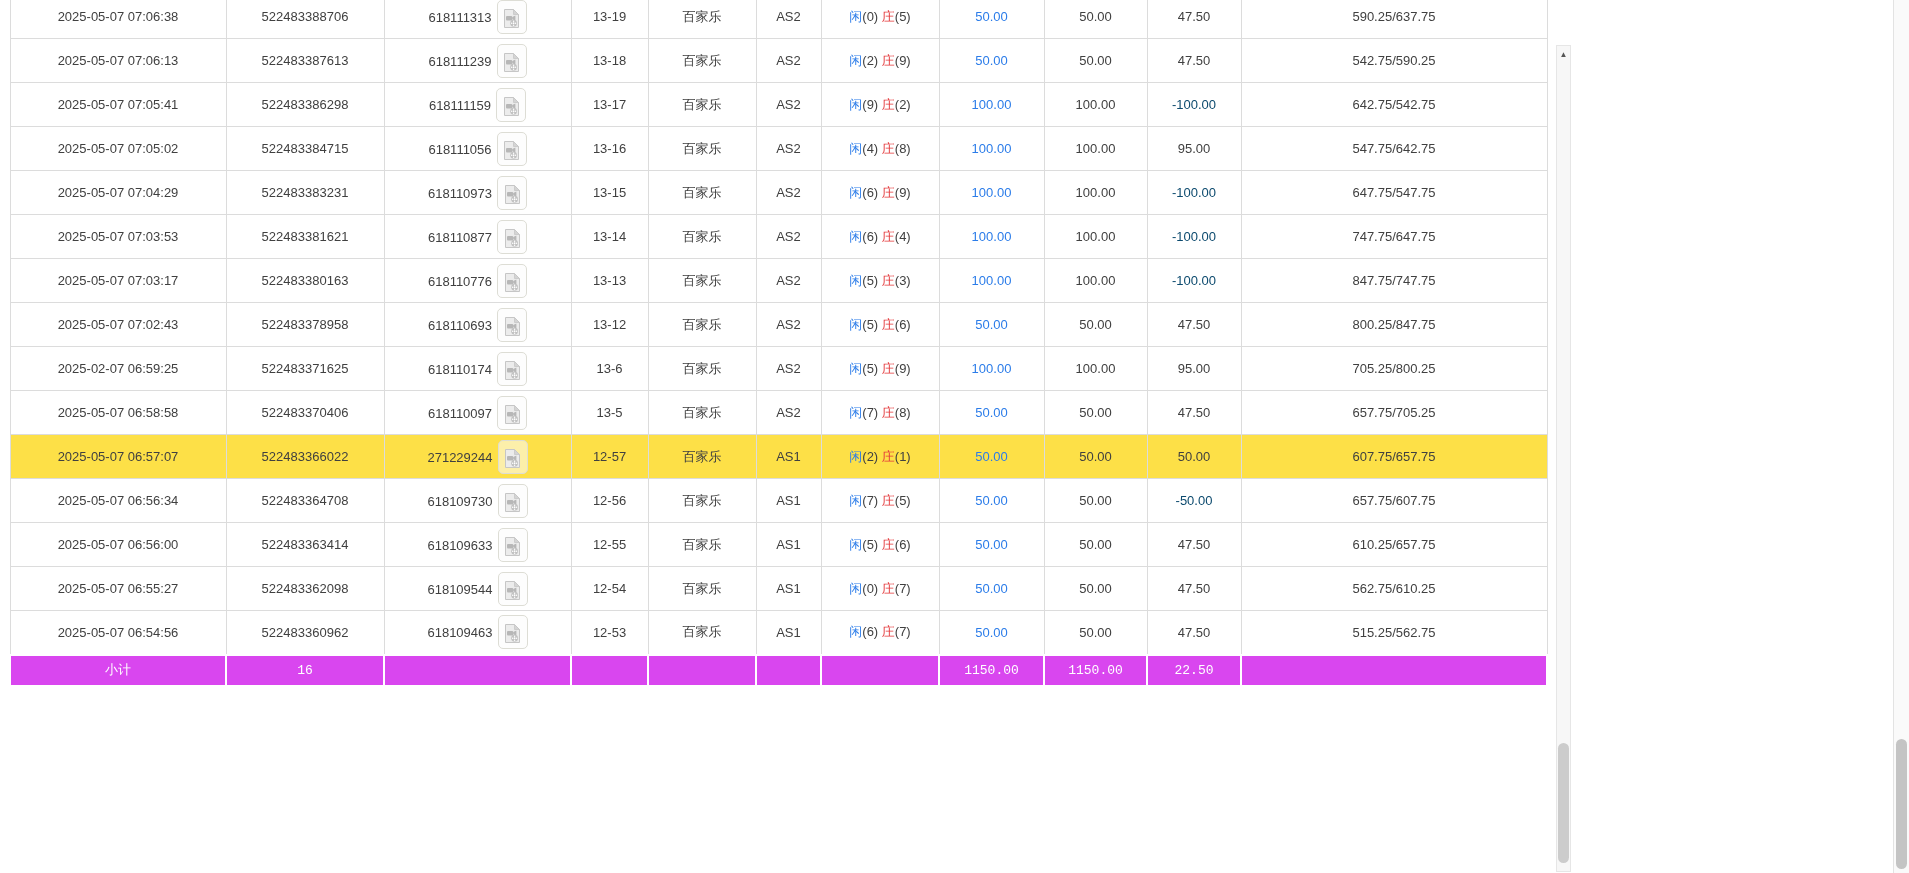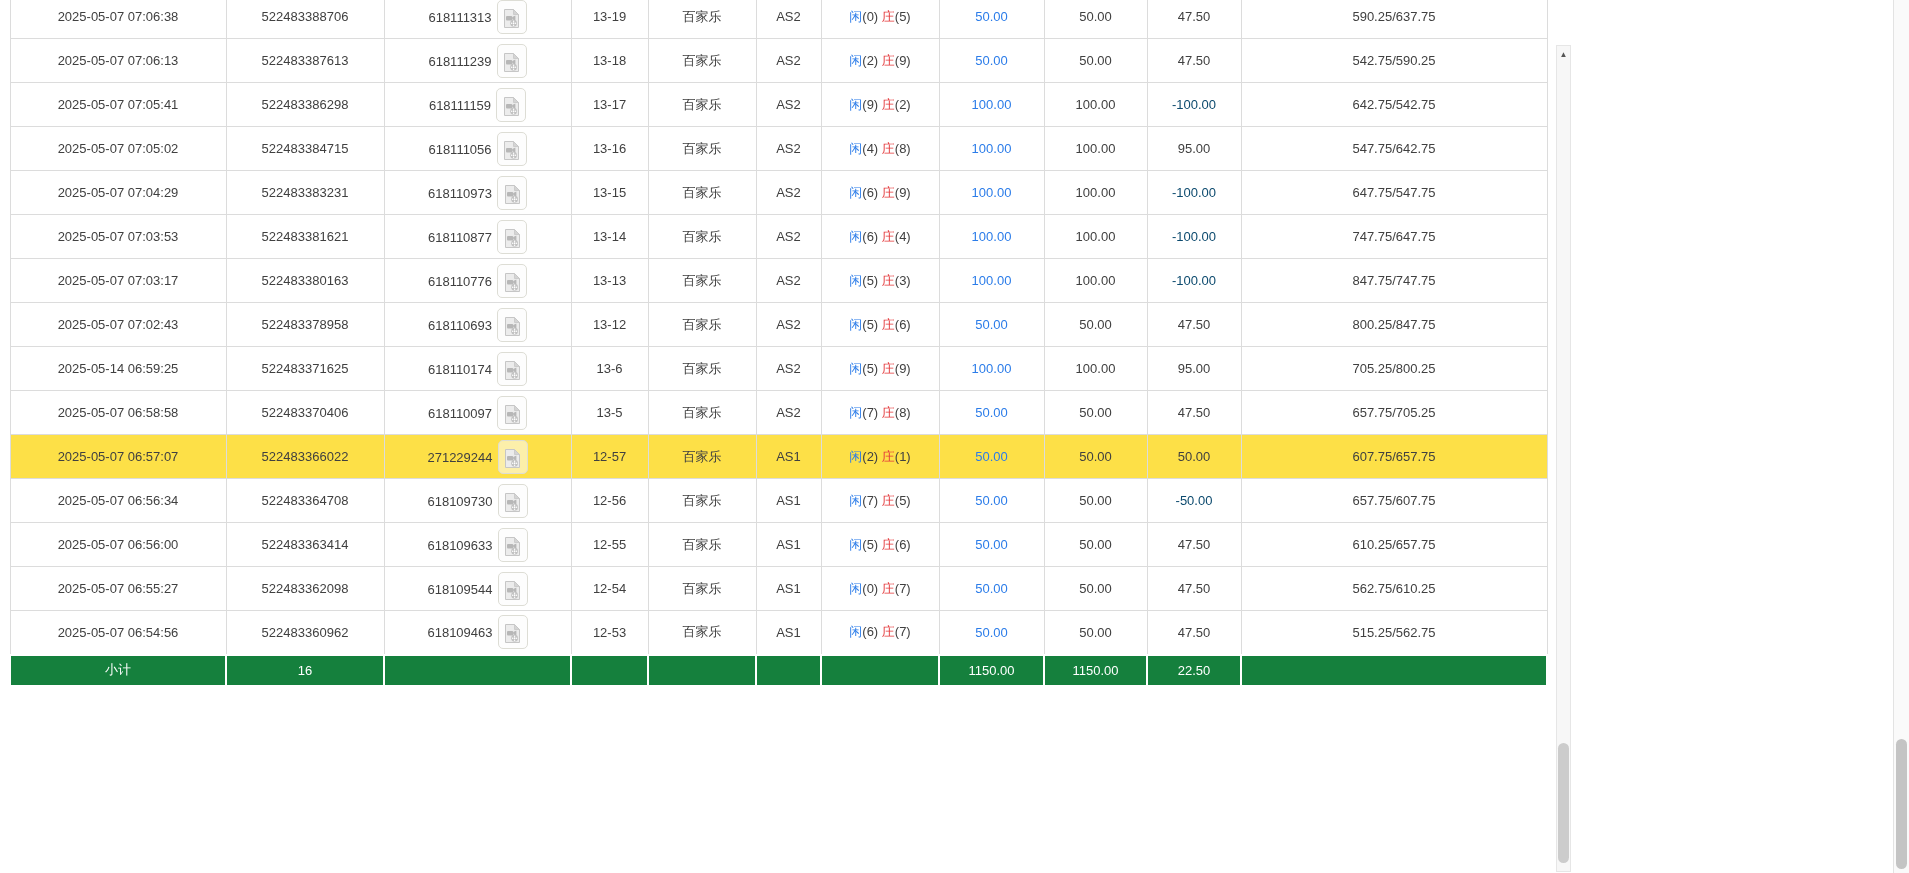--- a/index.html
+++ b/index.html
@@ -14,21 +14,21 @@
     border-collapse:collapse;table-layout:fixed;width:1537px;
     background:#fff;
   }
   table.records td{
     border:1px solid #dcdcdc;
     text-align:center;vertical-align:middle;
     padding:0;overflow:hidden;white-space:nowrap;
   }
   tr.data-row{height:44px;background:#ffffff;}
   tr.data-row.highlight{background:#fde047;}
-  tr.summary-row{height:31px;background:#15803d;color:#ffffff;}
+  tr.summary-row{height:31px;background:#d946ef;color:#ffffff;font-family:Liberation Mono, monospace;}
   tr.summary-row td{border:2px solid #ffffff;}
   .blue{color:#2b7ce9;}
   .neg{color:#0c4a6e;}
   .p-label{color:#2b7ce9;}
   .b-label{color:#e4393c;}
   .gameno-cell{white-space:nowrap;}
   .gameno-text{vertical-align:middle;}
   .vbtn{
     display:inline-block;vertical-align:middle;margin-left:5px;
     width:28px;height:32px;line-height:30px;
@@ -290,21 +290,21 @@
     <td>百家乐</td>
     <td>AS2</td>
     <td><span class="p-label">闲</span><span>(5)</span> <span class="b-label">庄</span><span>(6)</span></td>
     <td><span class="blue">50.00</span></td>
     <td>50.00</td>
     <td>47.50</td>
     <td>800.25/847.75</td>
   </tr>
 
   <tr class="data-row">
-    <td>2025-05-14 06:59:25</td>
+    <td>2025-02-07 06:59:25</td>
     <td>522483371625</td>
     <td class="gameno-cell">
       <span class="gameno-text">618110174</span><span class="vbtn"><svg width="17" height="21" viewBox="0 0 17 21">
         <path d="M1.5 1.5 h9 l5 5 v13 h-14 z" fill="#ececec" stroke="#c6c6c6" stroke-width="1"></path>
         <path d="M10.5 1.5 v5 h5 z" fill="#d4d4d4" stroke="#c6c6c6" stroke-width="0.8"></path>
         <rect x="3" y="8" width="6.2" height="4.4" rx="1" fill="#b7b7b7"></rect>
         <path d="M9.2 9 l3.2 -1.6 v5.4 l-3.2 -1.6 z" fill="#b7b7b7"></path>
         <circle cx="10.6" cy="15.2" r="3.4" fill="#c2c2c2"></circle>
         <circle cx="10.6" cy="15.2" r="0.9" fill="#ffffff"></circle>
         <circle cx="10.6" cy="13.2" r="0.7" fill="#ffffff"></circle>

